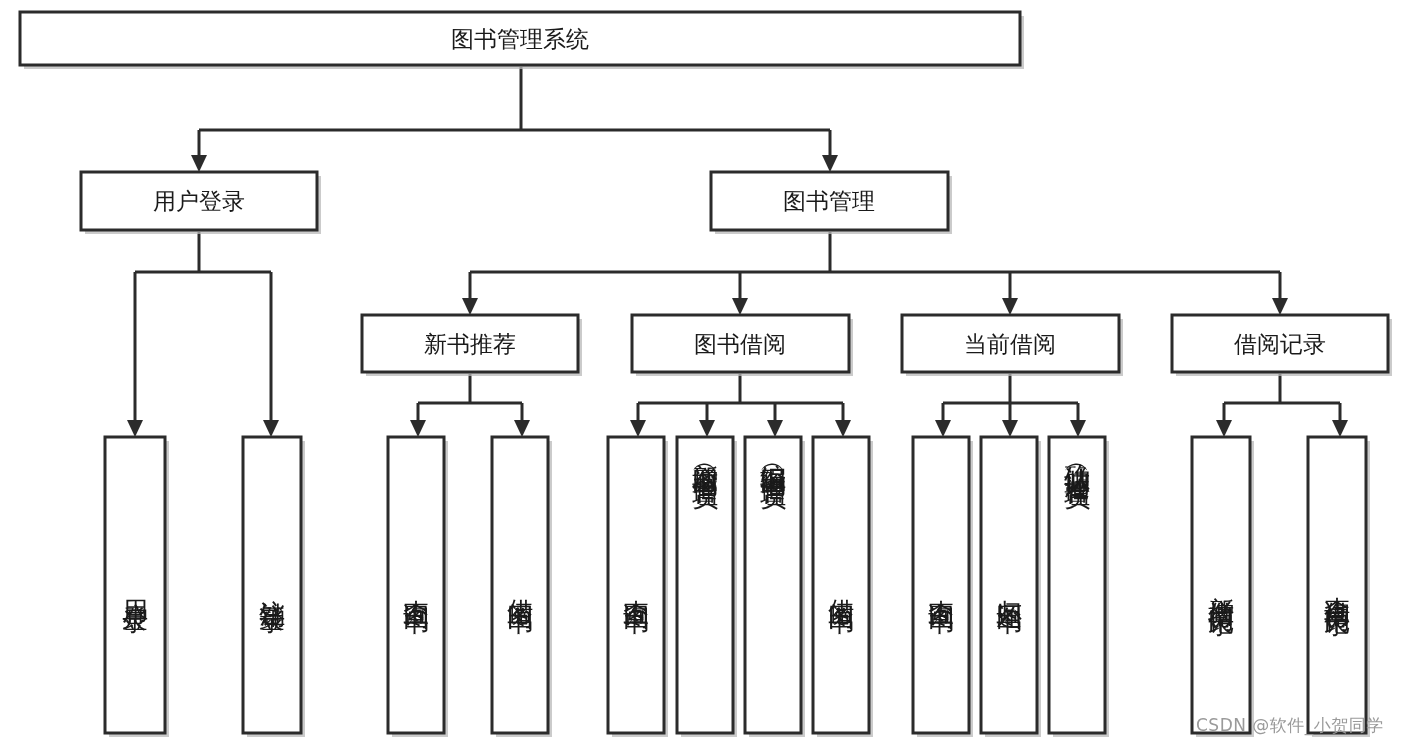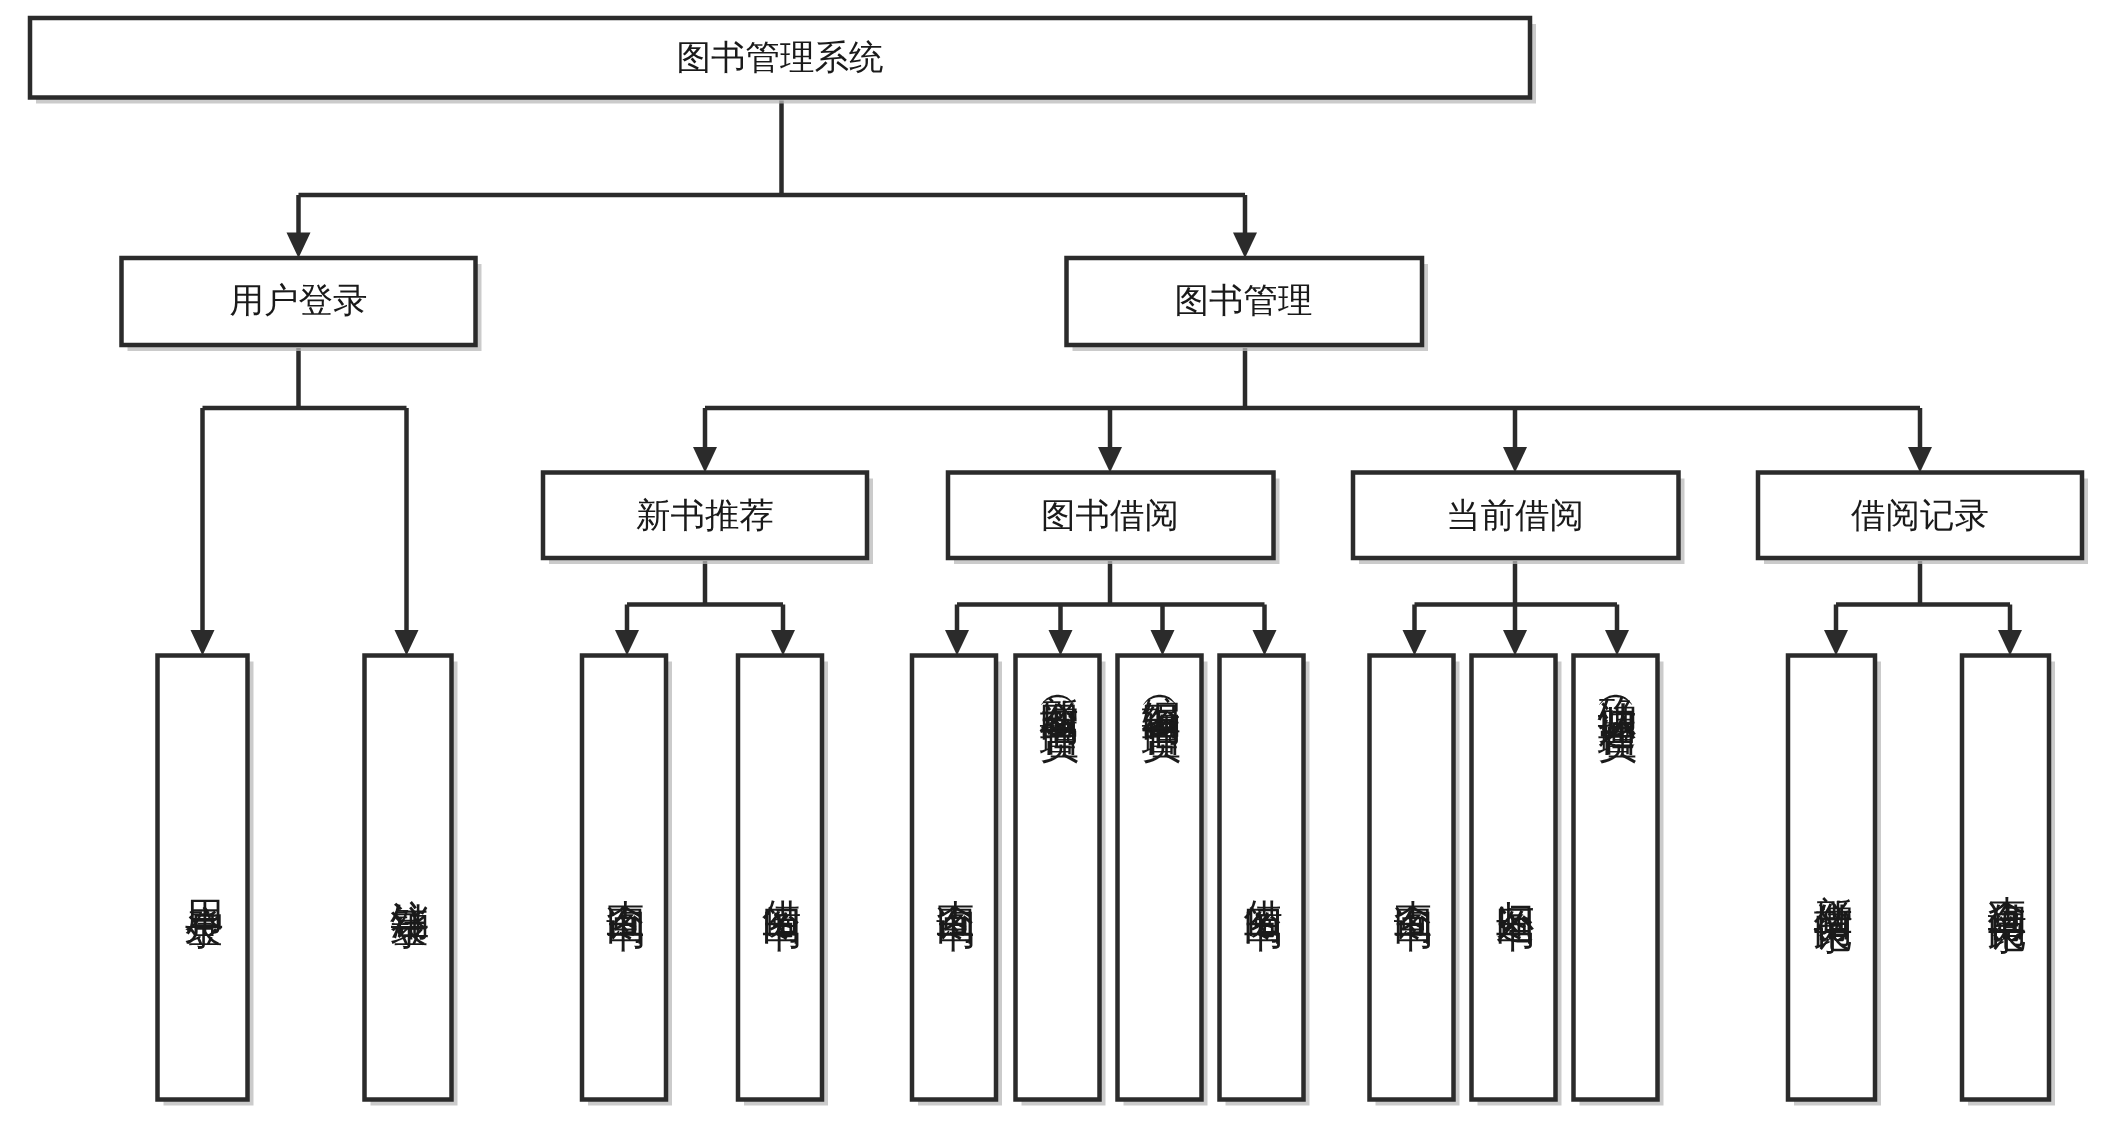--- a/index.html
+++ b/index.html
@@ -276,14 +276,15 @@
   </div>
 
   <div class="vlabel-wrap" style="left:1192px; top:437px; width:58px; height:296px;">
     <span class="vlabel">新增借阅记录</span>
   </div>
 
   <div class="vlabel-wrap" style="left:1308px; top:437px; width:58px; height:296px;">
     <span class="vlabel">查询借阅记录</span>
   </div>
 
+  <div class="watermark">CSDN @软件_小贺同学</div>
 
 </div>
 
 </body></html>

